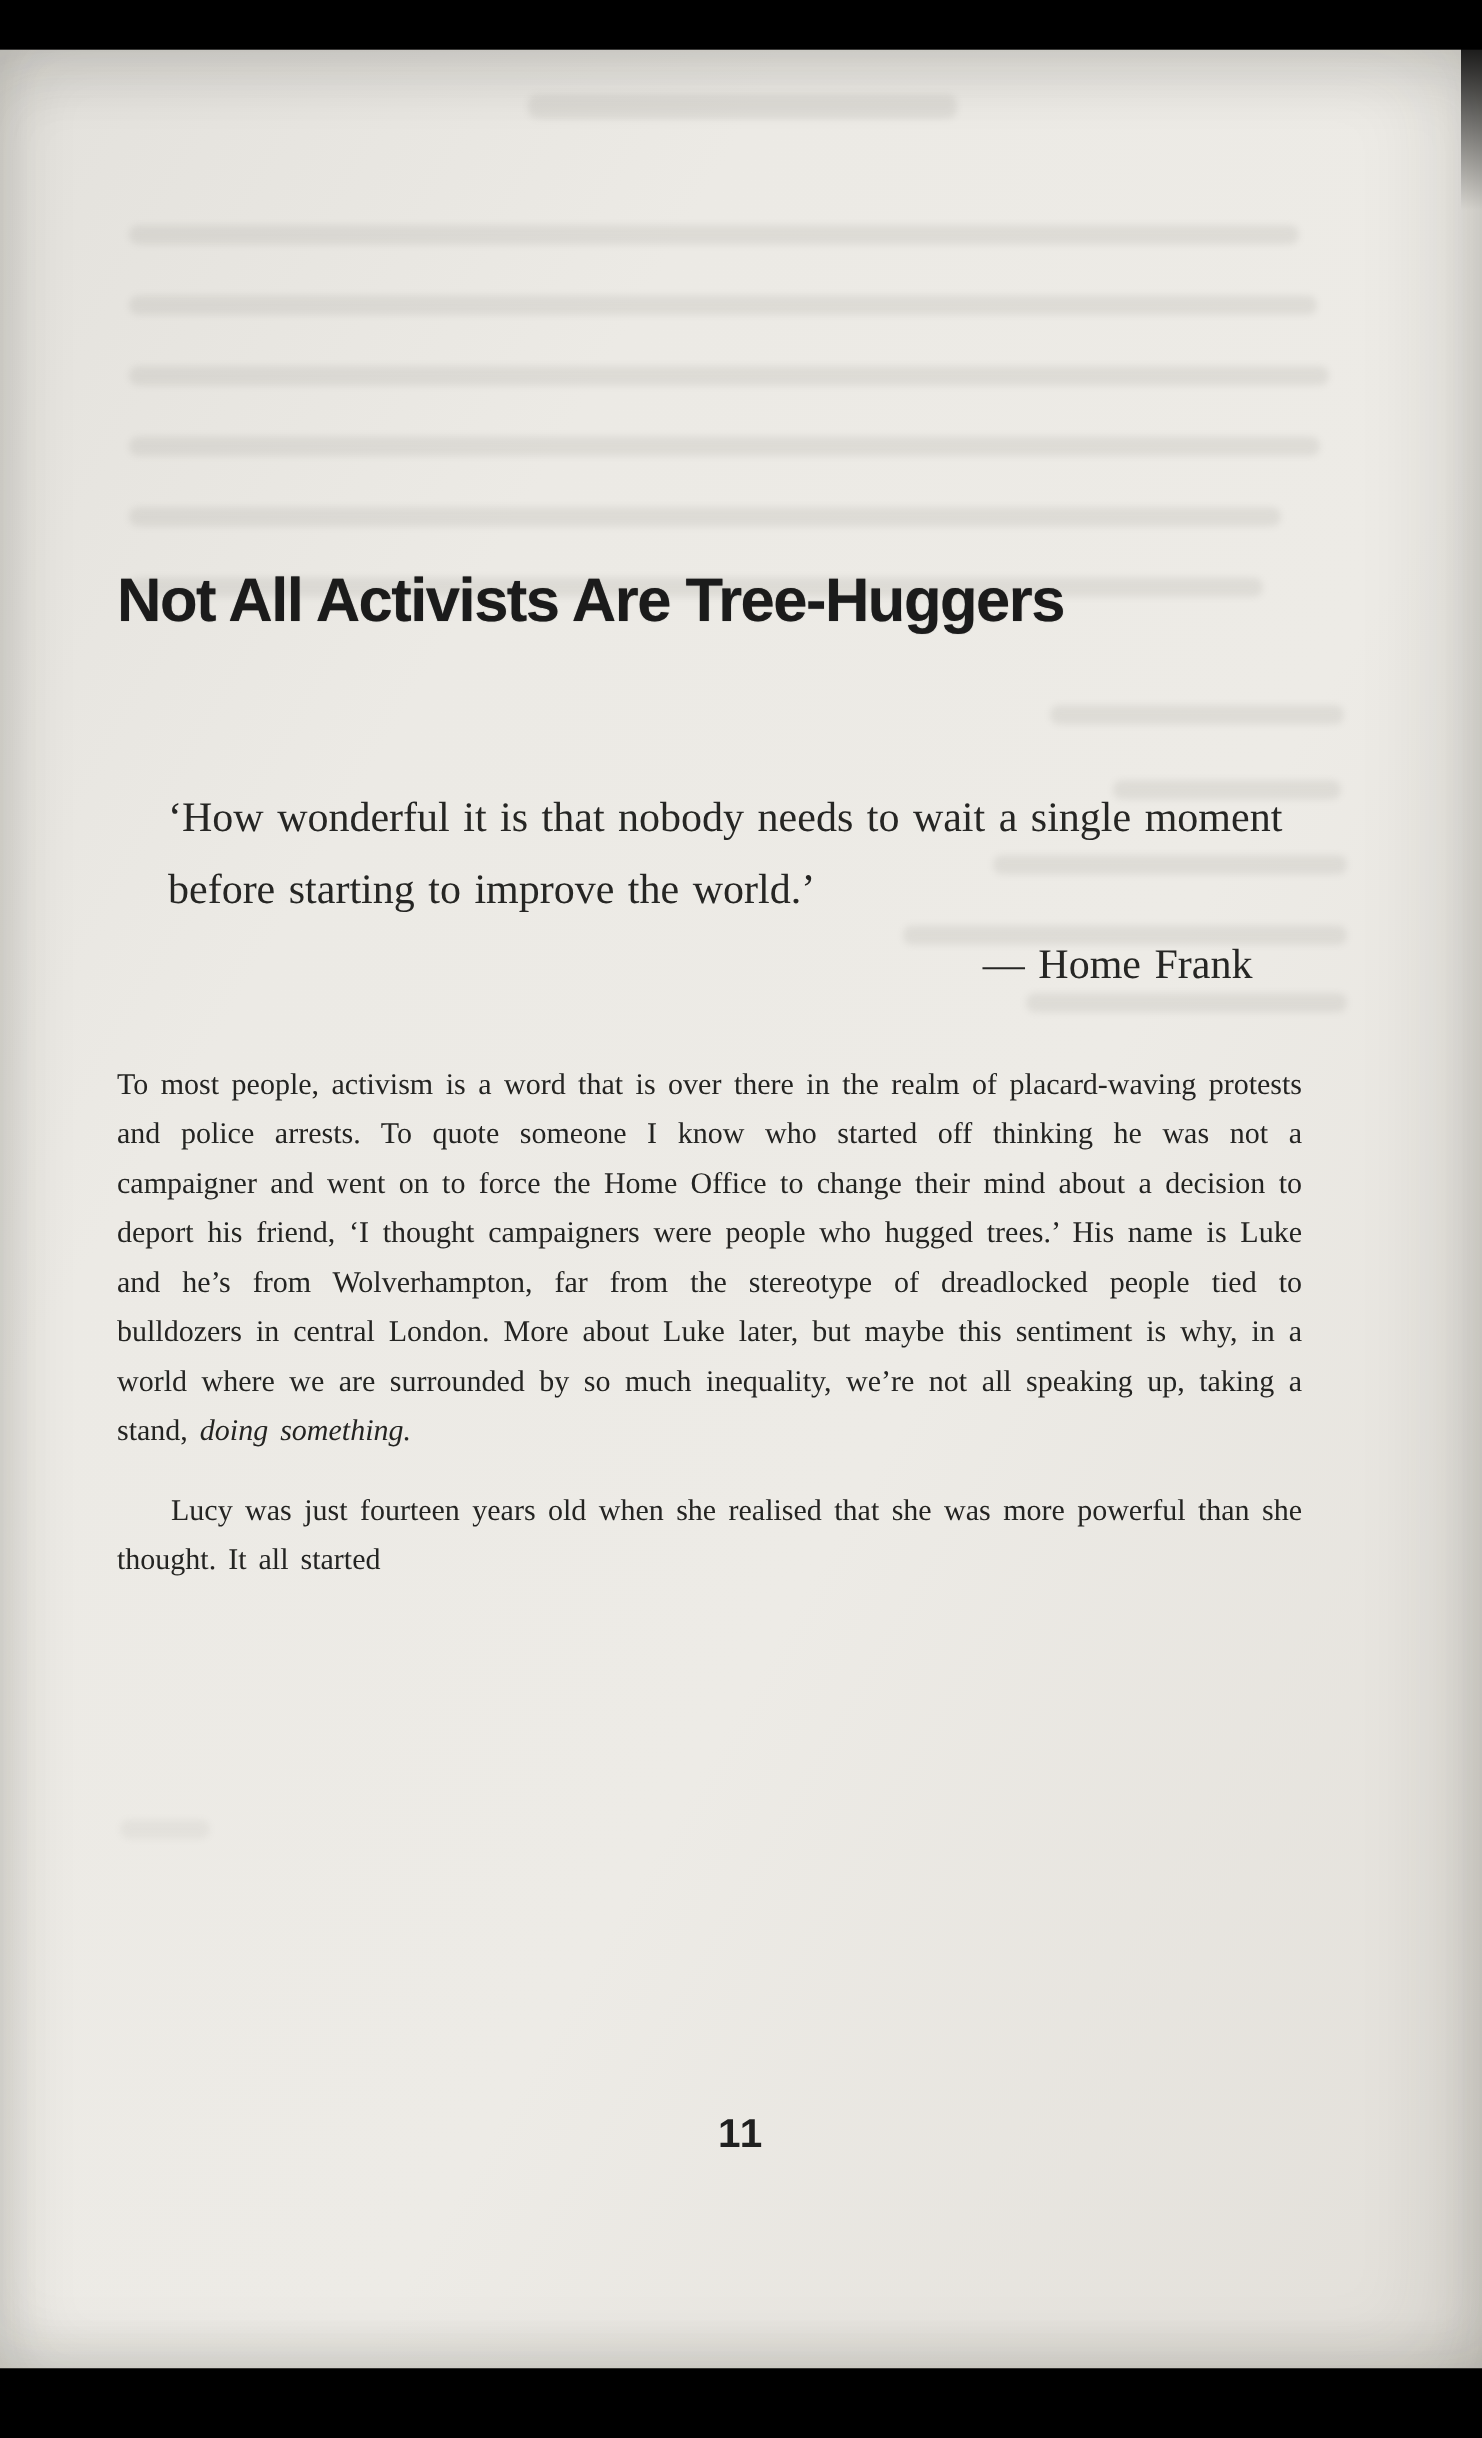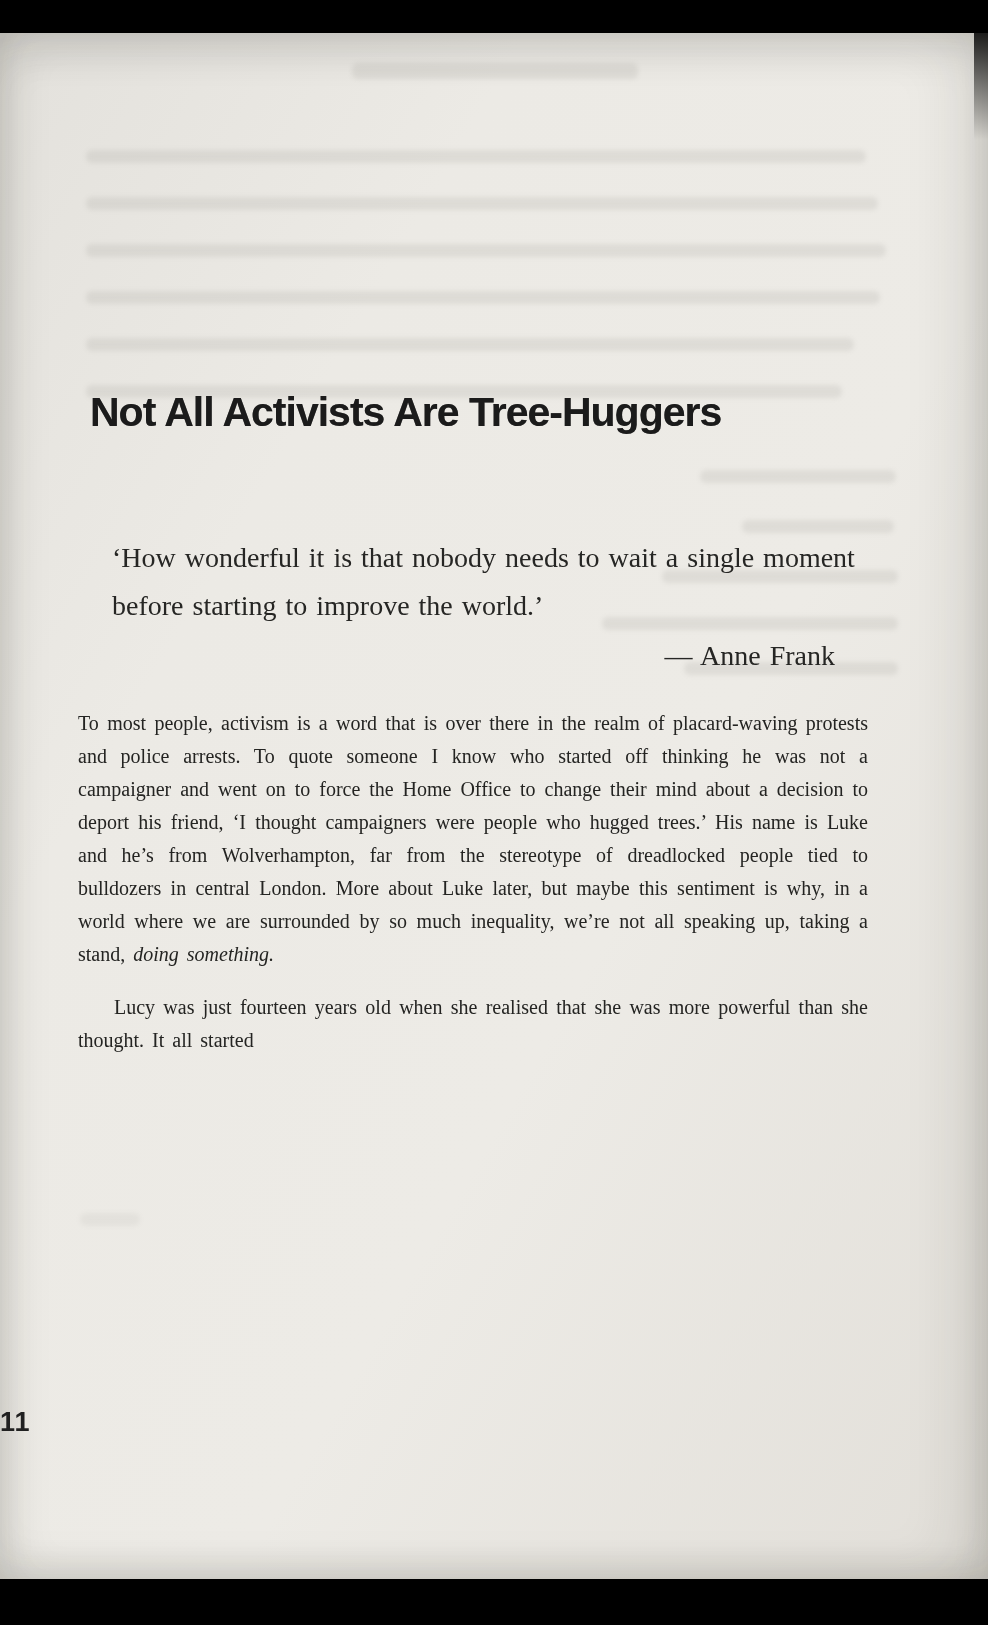--- a/index.html
+++ b/index.html
@@ -34,36 +34,35 @@
     border-radius: 6px;
     background: #7d7b74;
     opacity: 0.13;
     filter: blur(2.6px);
   }
   .title {
     position: absolute;
     left: 78px;
     top: 340px;
     width: 840px;
-    margin: 12px;
+    margin: 0;
     font-family: "Liberation Sans", sans-serif;
     font-weight: 700;
     font-size: 41px;
     line-height: 55px;
     letter-spacing: -1px;
     color: #1b1b1b;
     text-shadow: 0 0 0.6px rgba(20,20,20,0.55);
   }
   .quote {
     position: absolute;
     left: 112px;
     top: 489px;
     width: 745px;
     color: #262624;
-    margin-top: 12px;
   }
   .quote p {
     margin: 0;
     font-size: 28px;
     line-height: 48px;
     word-spacing: 2px;
   }
   .quote .attrib {
     text-align: right;
     padding-right: 22px;
@@ -88,20 +87,21 @@
     margin-top: 20px;
   }
   .bodytext em {
     font-style: italic;
   }
   .pagenum {
     position: absolute;
     left: 0;
     top: 1374px;
     width: 988px;
+    text-align: center;
     font-family: "Liberation Sans", sans-serif;
     font-weight: 700;
     font-size: 27px;
     color: #202020;
     letter-spacing: 1px;
   }
   .bar-top, .bar-bottom {
     position: absolute;
     left: 0;
     width: 988px;
@@ -140,21 +140,21 @@
       <div class="ghost" style="left:684px; top:629px; width:214px;"></div>
       <div class="ghost" style="left:80px;  top:1180px; width:60px; opacity:0.08;"></div>
     </div>
 
     <h1 class="title">
       <span>Not All Activists Are Tree-Huggers</span><br>
     </h1>
 
     <div class="quote">
       <p>‘How wonderful it is that nobody needs to wait a single moment before starting to improve the world.’</p>
-      <p class="attrib">— Anne Frank</p>
+      <p class="attrib">— Home Frank</p>
     </div>
 
     <div class="bodytext">
       <p><span>To most people, activism is a word that is over there in the realm of placard-waving protests and police arrests. To quote someone I know who started off thinking he was not a campaigner and went on to force the Home Office to change their mind about a decision to deport his friend, ‘I thought campaigners were people who hugged trees.’ His name is Luke and he’s from Wolverhampton, far from the stereotype of dreadlocked people tied to bulldozers in central London. More about Luke later, but maybe this sentiment is why, in a world where we are surrounded by so much inequality, we’re not all speaking up, taking a stand, </span><em>doing something.</em></p>
       <p class="indent"><span>Lucy was just fourteen years old when she realised that she was more powerful than she thought. It all started</span></p>
     </div>
 
     <div class="pagenum">11</div>
 
   </div>

